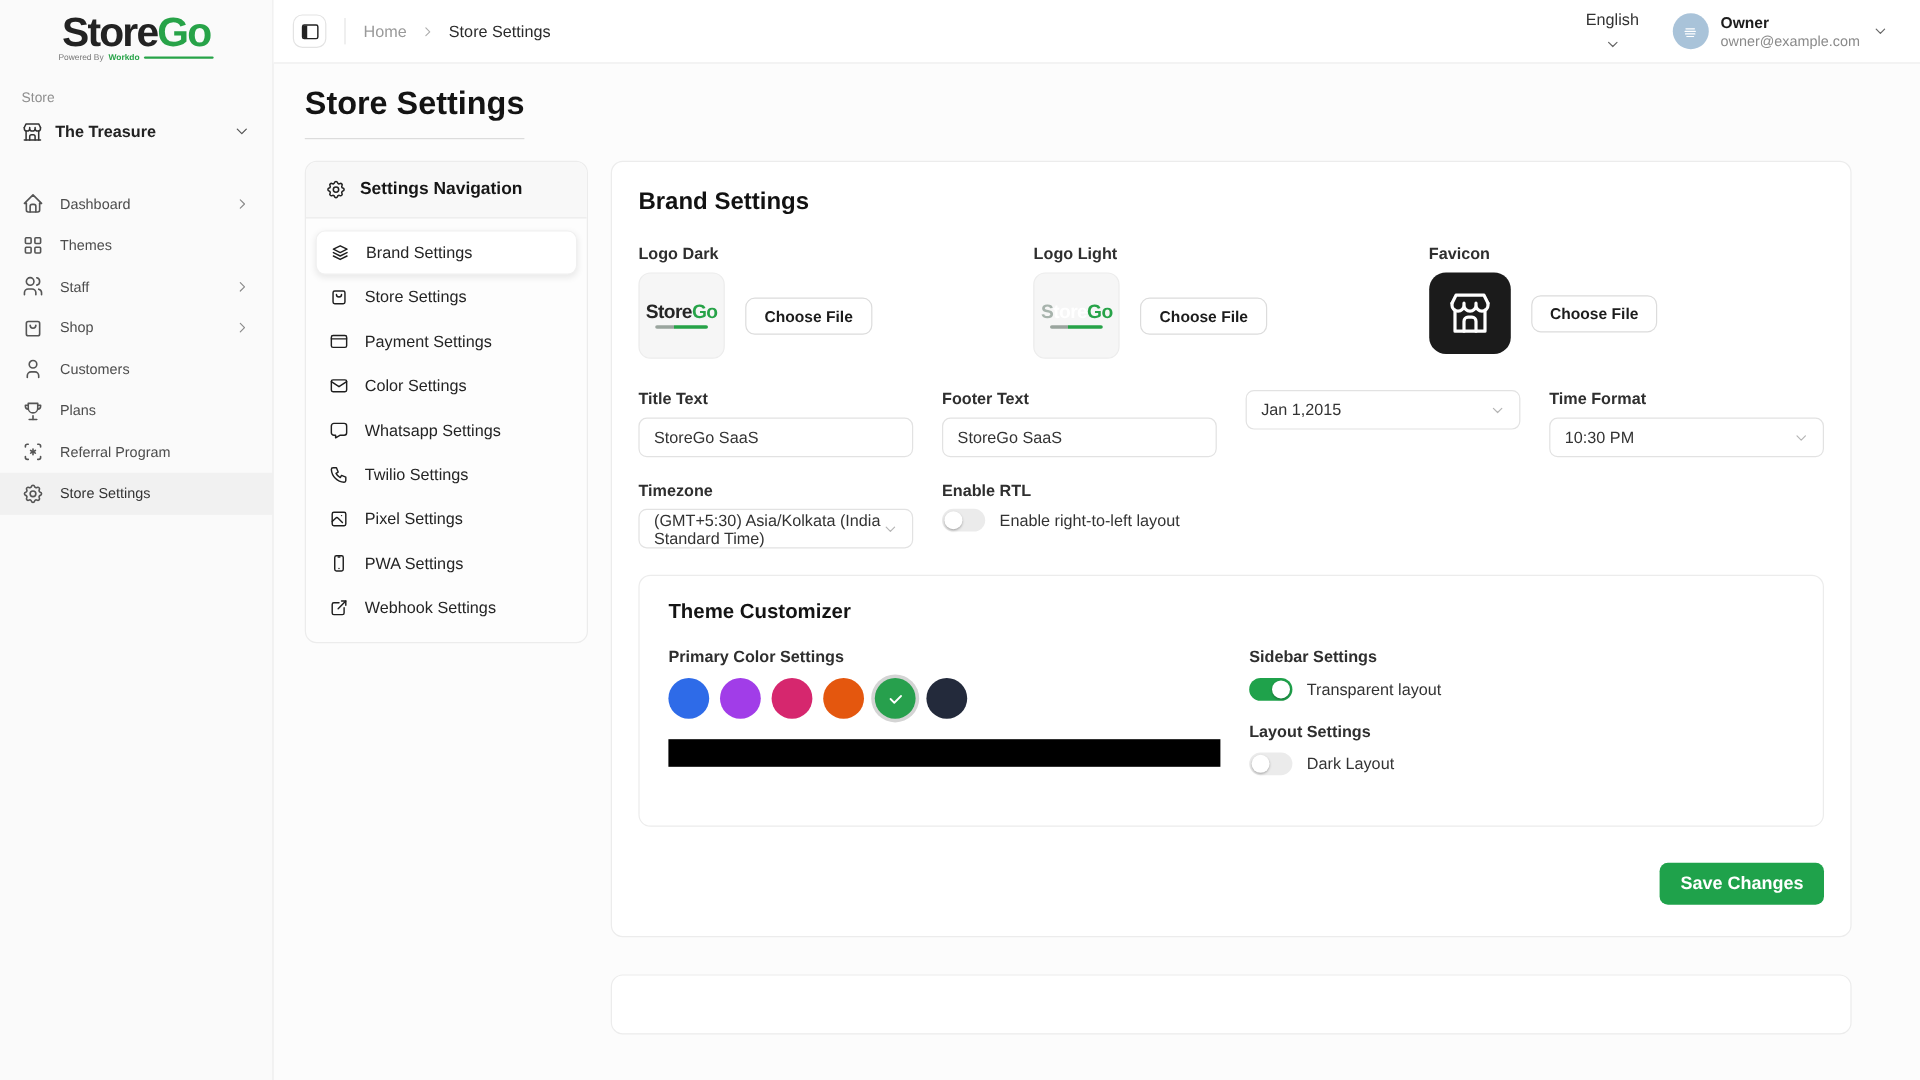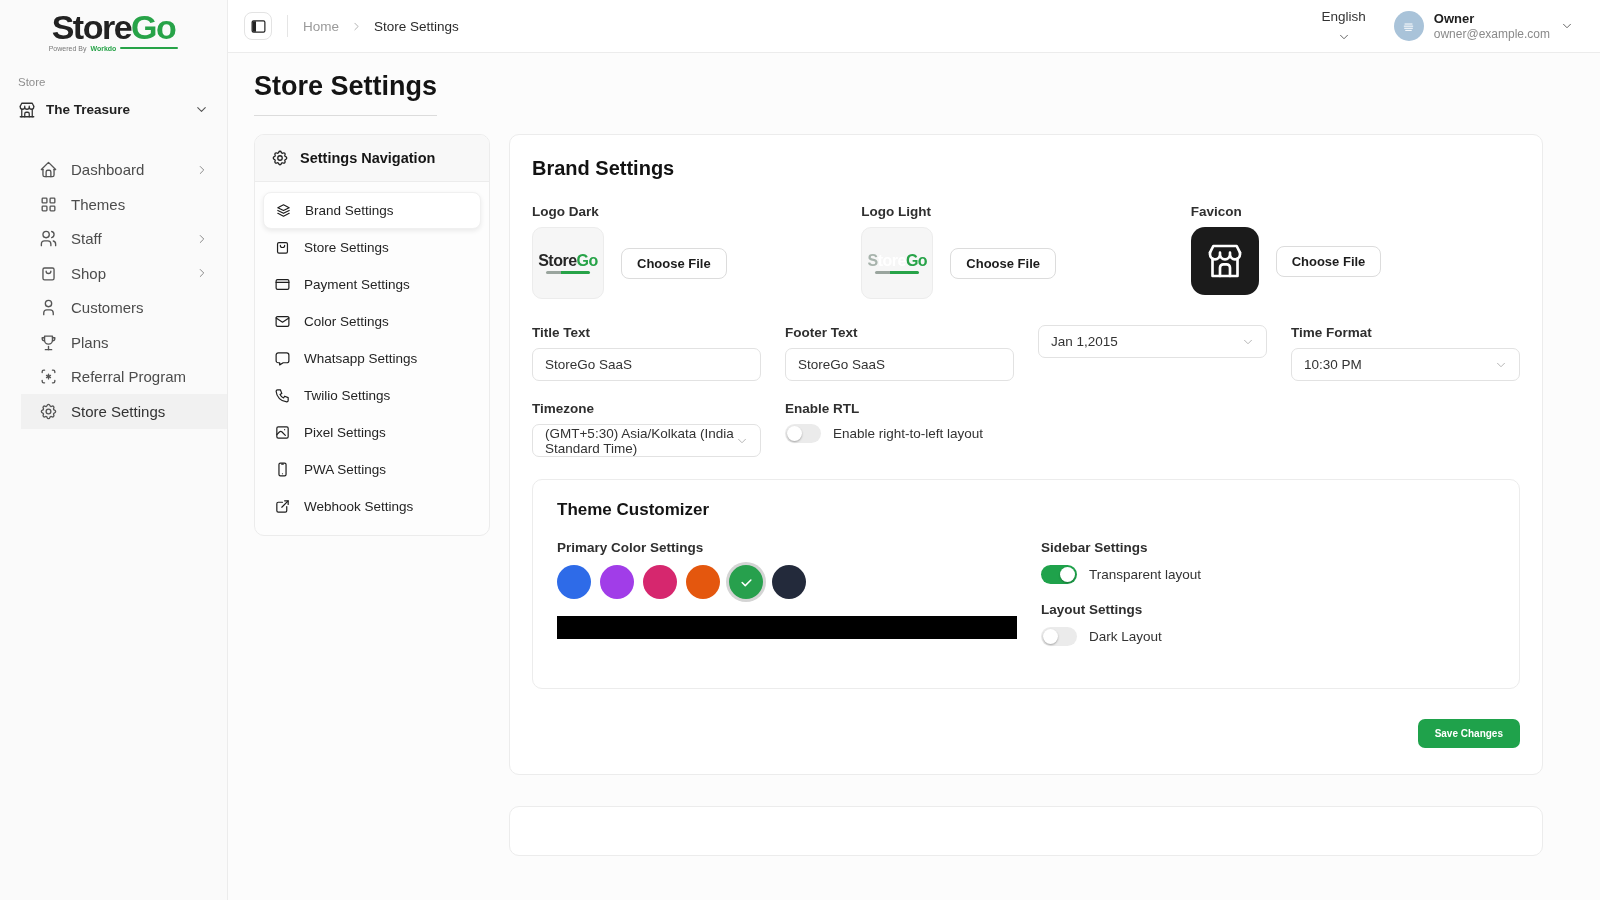--- a/index.html
+++ b/index.html
@@ -18,21 +18,21 @@
   .logo-text .green { color:#27a348; }
   .powered { display:flex; align-items:center; justify-content:center; gap:4px; font-size:7px; color:#777; margin-top:-1px; }
   .powered .green { color:#27a348; font-weight:bold; }
   .powered .line { width:58px; height:2px; background:#27a348; border-radius:2px; }
   .store-section { padding:14px 18px 4px; }
   .store-label { font-size:11.5px; color:#8f8f8f; }
   .store-row { display:flex; align-items:center; gap:10px; padding:13px 0 10px; font-weight:bold; font-size:13.5px; color:#222; cursor:pointer; }
   .store-row svg { width:18px; height:18px; color:#333; }
   .store-row .chev { margin-left:auto; width:15px; height:15px; color:#555; }
   .menu { padding-top:20px; }
-  .menu-item { display:flex; align-items:center; gap:13px; height:34.5px; padding:0 18px; font-size:15px; color:#4c4c4c; cursor:pointer;margin-left:21px; }
+  .menu-item { display:flex; align-items:center; gap:13px; height:34.5px; padding:0 18px; font-size:12px; color:#4c4c4c; cursor:pointer; }
   .menu-item svg { width:19px; height:19px; color:#555; flex:none; }
   .menu-item .chev { margin-left:auto; width:14px; height:14px; color:#8a8a8a; }
   .menu-item.active { background:#f1f1f1; color:#333; }
 
   
   .content { display:flex; flex-direction:column; min-width:0; }
   .topbar { height:53px; background:#fff; border-bottom:1px solid #ececec; display:flex; align-items:center; padding:0 26px 0 16px; flex:none; }
   .toggle-btn { width:28px; height:28px; border:1px solid #e3e3e3; border-radius:8px; background:#fff; display:flex; align-items:center; justify-content:center; cursor:pointer; color:#222; }
   .toggle-btn svg { width:17px; height:17px; }
   .vdivider { width:1px; height:22px; background:#e5e5e5; margin:0 15px; }
@@ -95,21 +95,21 @@
   .swatches { display:flex; gap:9px; }
   .swatch { width:34px; height:34px; border-radius:50%; display:flex; align-items:center; justify-content:center; cursor:pointer; }
   .swatch svg { width:15px; height:15px; color:#fff; stroke-width:2.4; display:none; }
   .swatch.selected { box-shadow:0 0 0 3px #d4d4d4; }
   .swatch.selected svg { display:block; }
   .preview-bar { height:23px; margin-top:17px; width:460px; }
   .tc-label { font-size:13.5px; font-weight:600; color:#2f2f2f; margin-bottom:10px; }
   .tc-group { margin-bottom:18px; }
 
   .save-row { display:flex; justify-content:flex-end; margin-top:30px; }
-  .save-btn { background:#1fa24b; color:#fff; border:none; border-radius:7px; padding:9px 17px; font-size:10px; font-weight:bold; cursor:pointer; font-family:inherit; }
+  .save-btn { background:#1fa24b; color:#fff; border:none; border-radius:7px; padding:9px 17px; font-size:15px; font-weight:bold; cursor:pointer; font-family:inherit; }
 
   .card2 { margin-top:31px; }
 </style>
 </head>
 <body>
 
 <div class="app">
 
   <aside class="sidebar">
     <div class="logo-wrap">

